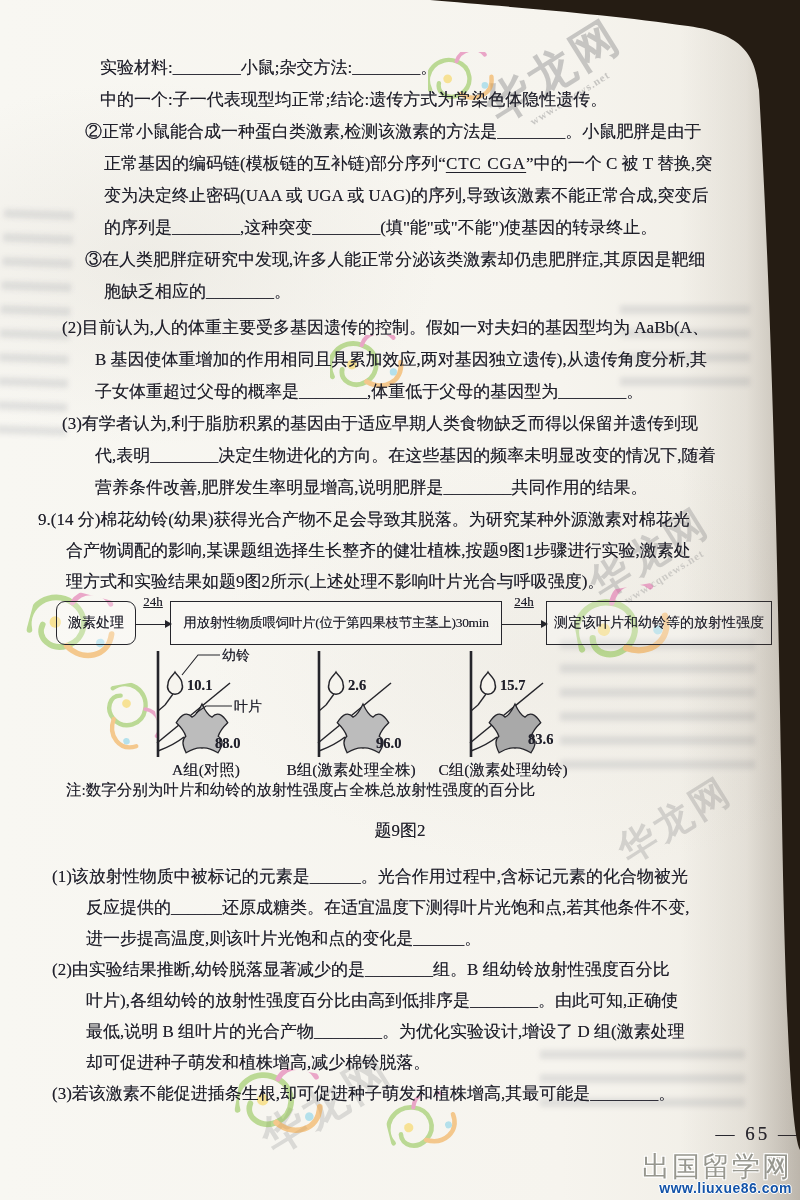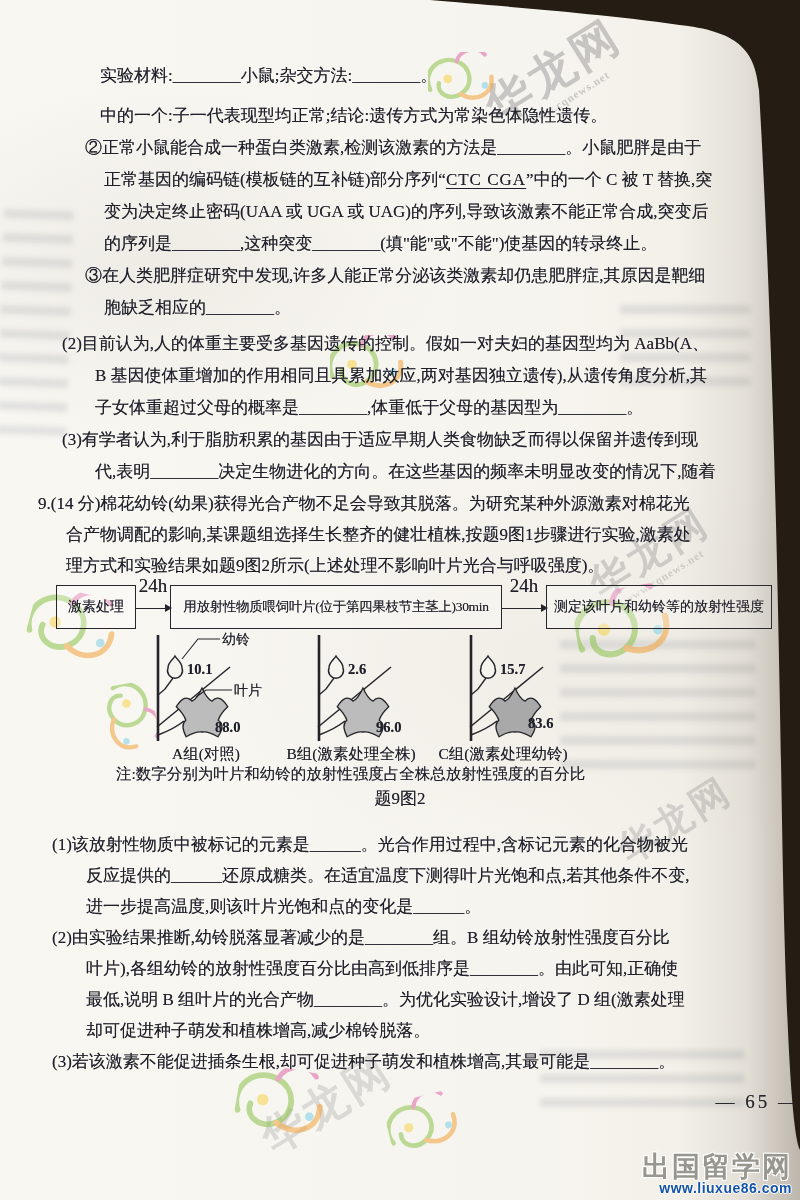--- a/index.html
+++ b/index.html
@@ -23,59 +23,59 @@
   }
   .dark-edge{position:absolute;inset:0;z-index:5;pointer-events:none;}
   
   .content{
     position:absolute;left:0;top:52px;width:800px;z-index:3;
     color:#20202a;font-size:17px;
     text-shadow:0 0 .5px rgba(25,25,45,.55);
   }
   .ln{height:32px;line-height:32px;white-space:nowrap;}
   .q9ln{height:31px;line-height:31px;white-space:nowrap;}
-  .ind-a{padding-left:100px;margin-top:8px;} .ind-b{padding-left:85px;} .ind-c{padding-left:104px;}
+  .ind-a{padding-left:100px;} .ind-b{padding-left:85px;} .ind-c{padding-left:104px;}
   .ind-d{padding-left:62px;}  .ind-e{padding-left:95px;}
   .ind-f{padding-left:38px;}  .ind-g{padding-left:66px;}
   .ind-h{padding-left:52px;}  .ind-i{padding-left:86px;}
   .gap4{margin-top:4px;}
   .code-u{text-decoration:underline;text-underline-offset:3px;letter-spacing:1px;}
   
   .flow{display:flex;align-items:stretch;height:44px;margin:4px 0 0 56px;}
   .fbox{
     border:1.6px solid #26262c;display:flex;align-items:center;justify-content:center;
     font-size:14px;white-space:nowrap;background:rgba(255,255,255,0.25);
   }
-  .fb1{width:78px;} .fb2{width:330px;font-size:13.5px;letter-spacing:-.3px;} .fb3{width:224px;}
+  .fb1{width:78px;border-radius:9px;} .fb2{width:330px;font-size:13.5px;letter-spacing:-.3px;} .fb3{width:224px;}
   .farrow{position:relative;display:flex;align-items:center;}
   .fa1{width:34px;} .fa2{width:44px;}
   .farrow .shaft{width:100%;border-top:1.7px solid #26262c;position:relative;top:1px;}
   .farrow .shaft:after{
     content:"";position:absolute;right:-2px;top:-5px;
     border-left:7px solid #26262c;border-top:4.5px solid transparent;border-bottom:4.5px solid transparent;
   }
-  .farrow .lbl{position:absolute;top:-6px;width:100%;text-align:center;font-size:19px;line-height:13px;}
+  .farrow .lbl{position:absolute;top:-6px;width:100%;text-align:center;font-size:13px;line-height:13px;text-decoration:underline;}
   .caption{height:28px;line-height:28px;text-align:center;font-size:17px;}
-  .cap2{height:28px;}
-  .fig2-note{height:22px;line-height:22px;font-size:15.5px;padding-left:116px;white-space:nowrap;}
+  .cap2{margin-top:16px;height:28px;}
+  .fig2-note{height:22px;line-height:22px;font-size:15.5px;padding-left:66px;white-space:nowrap;}
   .figwrap{height:134px;position:relative;margin-left:7px;}
   .figsvg{position:absolute;left:104px;top:0;}
   .footer{margin-top:10px;height:30px;line-height:30px;text-align:right;font-size:19px;letter-spacing:3px;}
   
   .wm{position:absolute;z-index:2;color:rgba(128,128,130,0.40);font-weight:bold;
       transform:rotate(-32deg);white-space:nowrap;pointer-events:none;}
   .wm .big{font-size:46px;letter-spacing:4px;}
   .wm .sub{display:block;font-size:11px;letter-spacing:1px;margin-top:-6px;text-align:center;}
   .flourish{position:absolute;z-index:2;pointer-events:none;opacity:.55;}
   .bleed{position:absolute;z-index:1;pointer-events:none;filter:blur(2.5px);
     background:repeating-linear-gradient(to bottom, rgba(95,100,115,0.14) 0 9px, transparent 9px 24px);}
   
   .brand{position:absolute;right:8px;bottom:4px;z-index:6;text-align:right;line-height:1.05;}
   .brand .name{
-    font-size:28px;font-weight:bold;color:#97978f;letter-spacing:2px;
+    font-size:28px;font-weight:normal;color:#97978f;letter-spacing:2px;
     font-family:"Liberation Sans","DejaVu Sans",sans-serif;
     text-shadow:-1px -1px 0 #fff,1px -1px 0 #fff,-1px 1px 0 #fff,1px 1px 0 #fff;
   }
   .brand .url{
     font-size:14px;font-weight:bold;color:#1353a8;letter-spacing:.5px;
     font-family:"Liberation Sans","DejaVu Sans",sans-serif;
     text-shadow:-1px 0 0 #fff,1px 0 0 #fff,0 1px 0 #fff,0 -1px 0 #fff;
   }
 </style>
 </head>
@@ -144,20 +144,21 @@
   <div class="ln ind-c"><span>正常基因的编码链(模板链的互补链)部分序列“</span><span class="code-u">CTC CGA</span><span>”中的一个 C 被 T 替换,突</span></div>
   <div class="ln ind-c">变为决定终止密码(UAA 或 UGA 或 UAG)的序列,导致该激素不能正常合成,突变后</div>
   <div class="ln ind-c">的序列是________,这种突变________(填"能"或"不能")使基因的转录终止。</div>
   <div class="ln ind-b">③在人类肥胖症研究中发现,许多人能正常分泌该类激素却仍患肥胖症,其原因是靶细</div>
   <div class="ln ind-c">胞缺乏相应的________。</div>
   <div class="ln ind-d gap4">(2)目前认为,人的体重主要受多基因遗传的控制。假如一对夫妇的基因型均为 AaBb(A、</div>
   <div class="ln ind-e">B 基因使体重增加的作用相同且具累加效应,两对基因独立遗传),从遗传角度分析,其</div>
   <div class="ln ind-e">子女体重超过父母的概率是________,体重低于父母的基因型为________。</div>
   <div class="ln ind-d">(3)有学者认为,利于脂肪积累的基因由于适应早期人类食物缺乏而得以保留并遗传到现</div>
   <div class="ln ind-e">代,表明________决定生物进化的方向。在这些基因的频率未明显改变的情况下,随着</div>
+  <div class="ln ind-e">营养条件改善,肥胖发生率明显增高,说明肥胖是________共同作用的结果。</div>
 
   <div class="q9ln ind-f">9.(14 分)棉花幼铃(幼果)获得光合产物不足会导致其脱落。为研究某种外源激素对棉花光</div>
   <div class="q9ln ind-g">合产物调配的影响,某课题组选择生长整齐的健壮植株,按题9图1步骤进行实验,激素处</div>
   <div class="q9ln ind-g">理方式和实验结果如题9图2所示(上述处理不影响叶片光合与呼吸强度)。</div>
 
   <div class="flow">
     <div class="fbox fb1">激素处理</div>
     <div class="farrow fa1">
       <span class="lbl">24h</span>
       <span class="shaft"></span>

